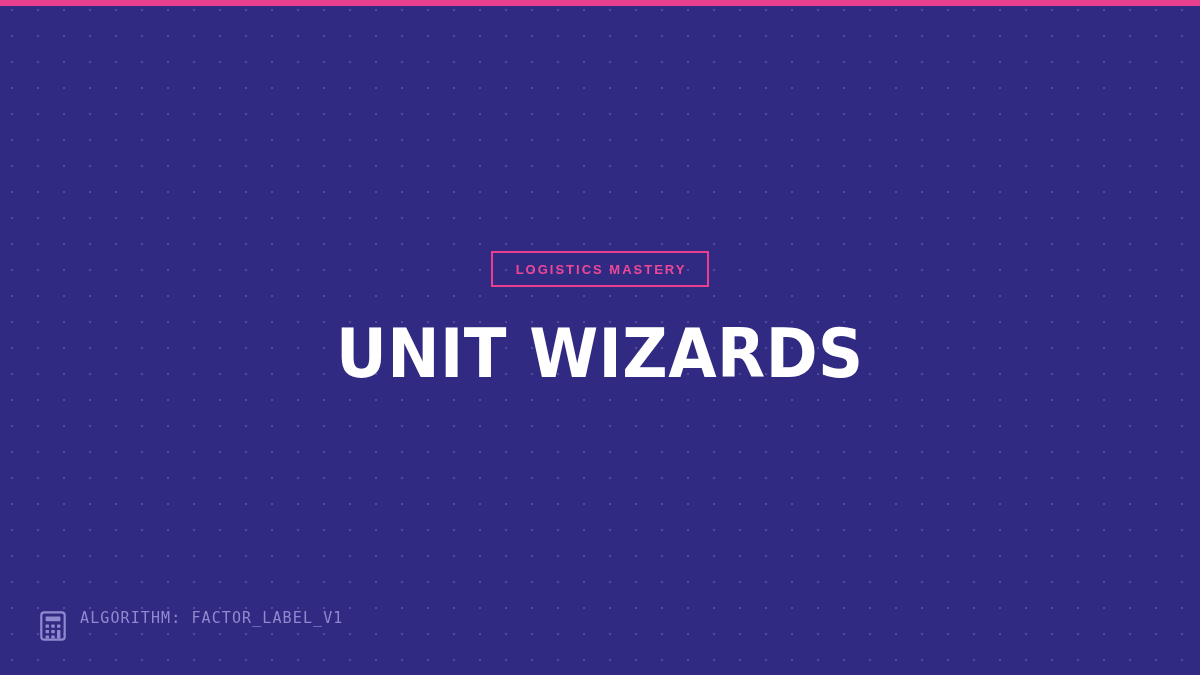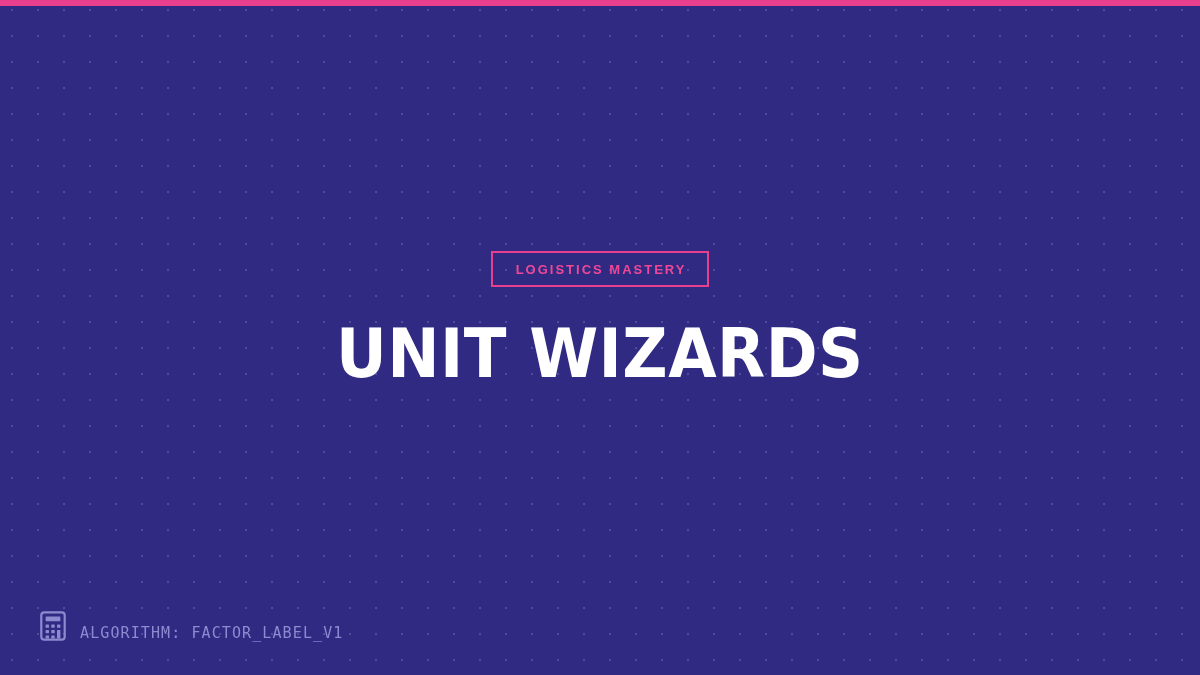--- a/index.html
+++ b/index.html
@@ -106,21 +106,21 @@
     line-height: 40px;
     text-align: center;
   }
 
   
   .footer {
     position: absolute;
     left: 40px;
     bottom: 34px;
     display: flex;
-    align-items: flex-end;
+    align-items: flex-start;
     gap: 14px;
     z-index: 4;
   }
 
   .calc-icon {
     width: 26px;
     height: 30px;
     display: block;
     flex: 0 0 auto;
   }

